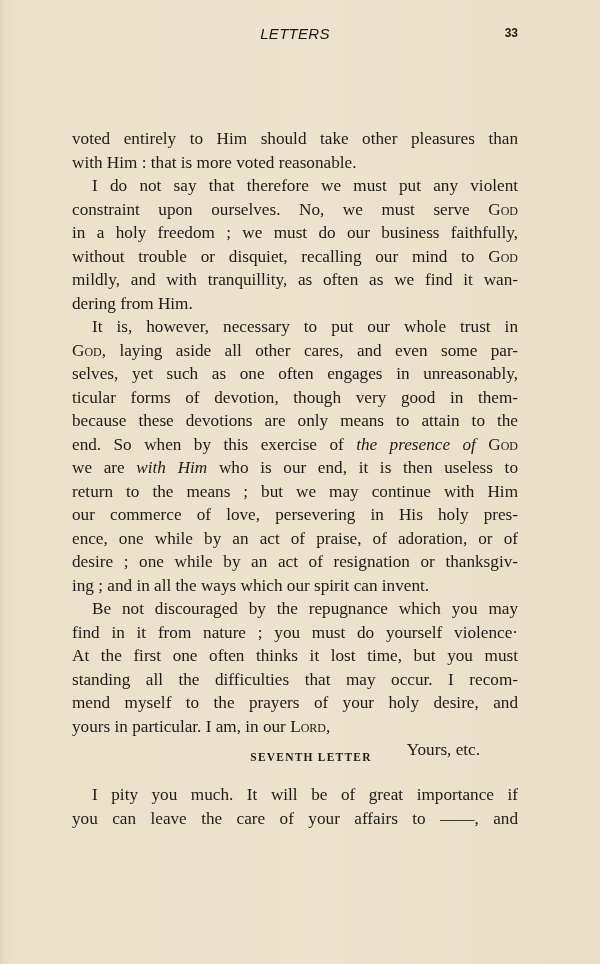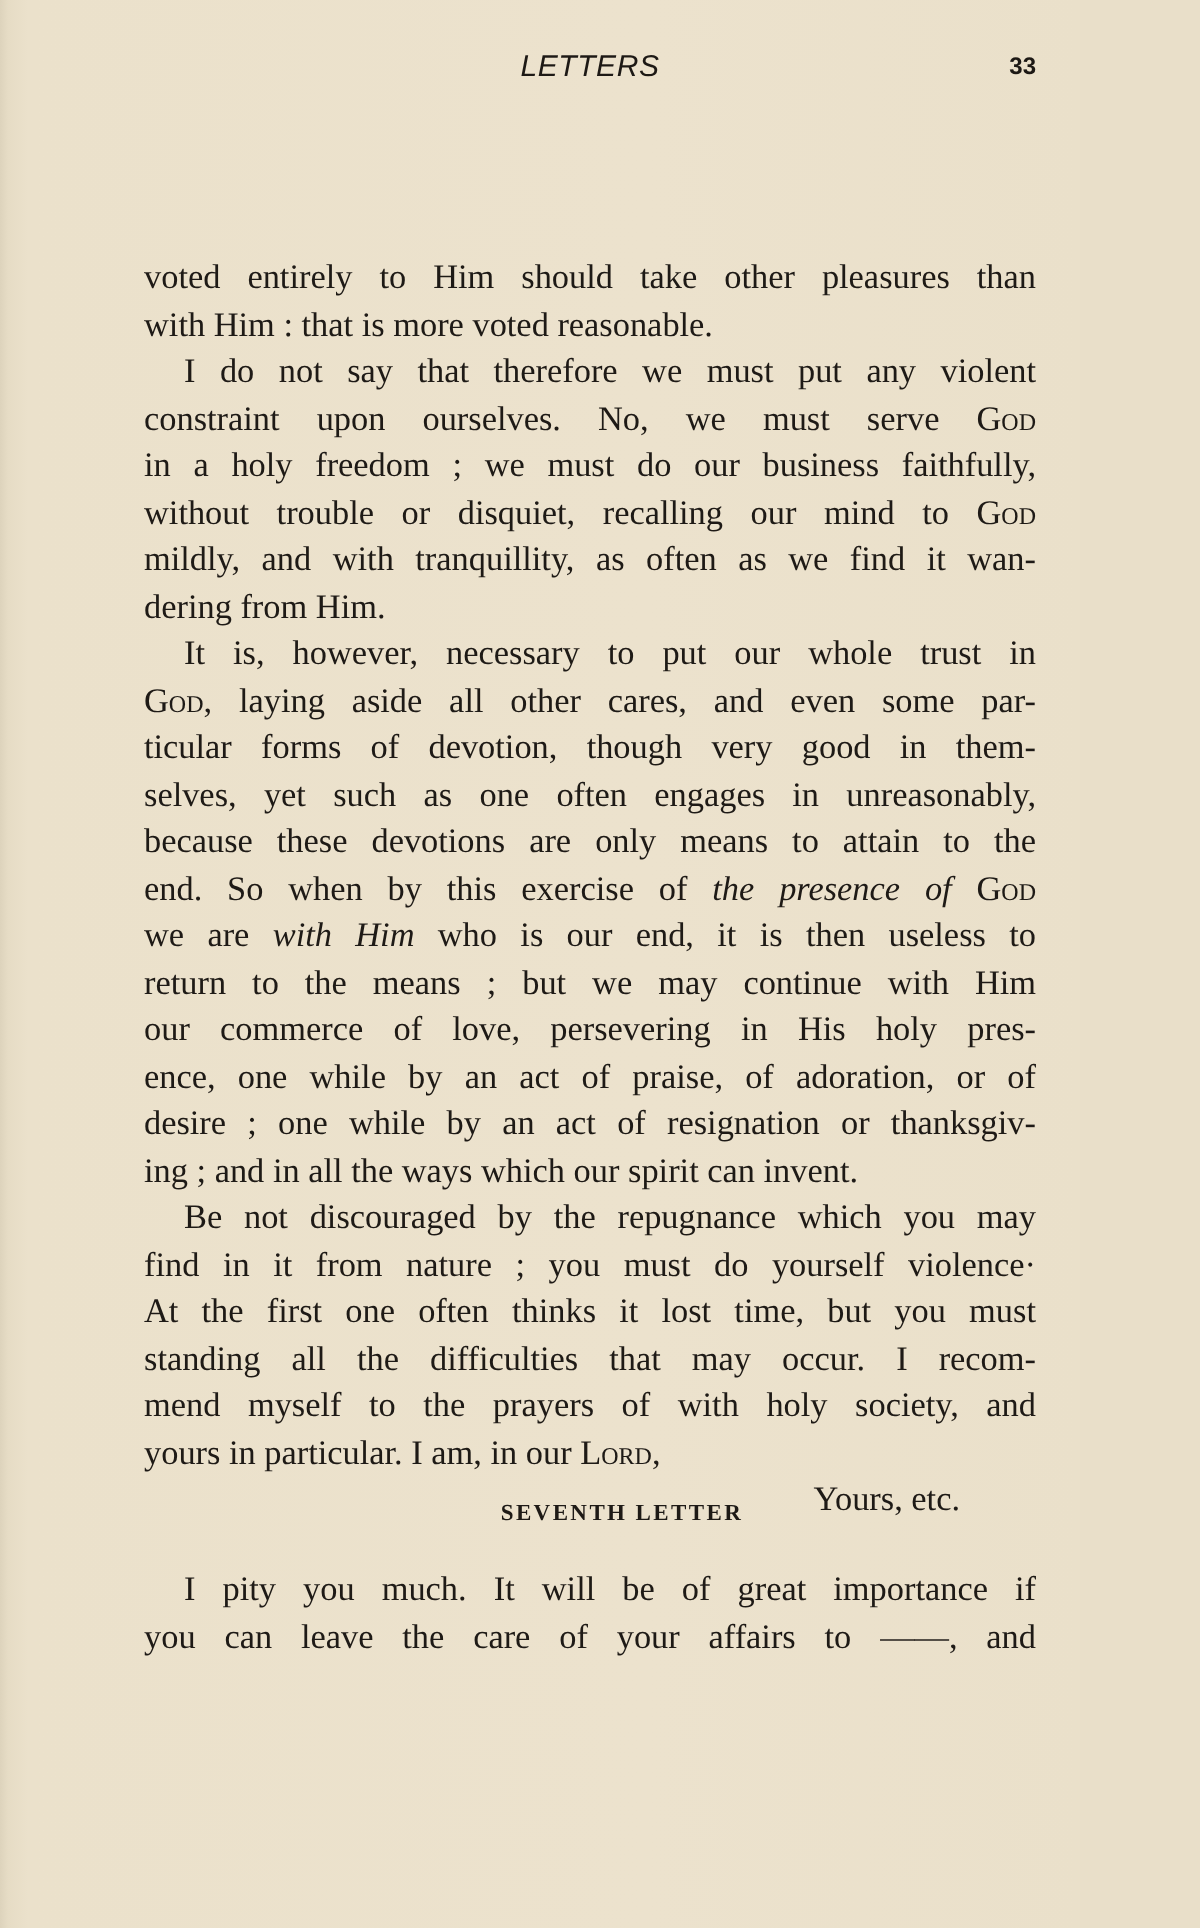--- a/index.html
+++ b/index.html
@@ -74,37 +74,37 @@
         <span class="line indent">I do not say that therefore we must put any violent</span>
         <span class="line">constraint upon ourselves.  No, we must serve <span class="sc">God</span></span>
         <span class="line">in a holy freedom ; we must do our business faithfully,</span>
         <span class="line">without trouble or disquiet, recalling our mind to <span class="sc">God</span></span>
         <span class="line">mildly, and with tranquillity, as often as we find it wan-</span>
         <span class="line last">dering from Him.</span>
       </div>
       <div>
         <span class="line indent">It is, however, necessary to put our whole trust in</span>
         <span class="line"><span class="sc">God</span>, laying aside all other cares, and even some par-</span>
+        <span class="line">selves, yet such as one often engages in unreasonably,</span>
         <span class="line">ticular forms of devotion, though very good in them-</span>
-        <span class="line">selves, yet such as one often engages in unreasonably,</span>
         <span class="line">because these devotions are only means to attain to the</span>
         <span class="line">end.  So when by this exercise of <em>the presence of</em> <span class="sc">God</span></span>
         <span class="line">we are <em>with Him</em> who is our end, it is then useless to</span>
         <span class="line">return to the means ; but we may continue with Him</span>
         <span class="line">our commerce of love, persevering in His holy pres-</span>
         <span class="line">ence, one while by an act of praise, of adoration, or of</span>
         <span class="line">desire ; one while by an act of resignation or thanksgiv-</span>
         <span class="line last">ing ; and in all the ways which our spirit can invent.</span>
       </div>
       <div>
         <span class="line indent">Be not discouraged by the repugnance which you may</span>
         <span class="line">find in it from nature ; you must do yourself violence·</span>
         <span class="line">At the first one often thinks it lost time, but you must</span>
         <span class="line">standing all the difficulties that may occur.  I recom-</span>
-        <span class="line">mend myself to the prayers of with holy society, and</span>
+        <span class="line">mend myself to the prayers of your holy desire, and</span>
         <span class="line last">yours in particular.  I am, in our <span class="sc">Lord</span>,</span>
         <span class="line signoff">Yours, etc.</span>
       </div>
     </div>
 
   <div class="section-title">SEVENTH LETTER</div>
   <div class="section-body" id="section-text">
       <div>
         <span class="line indent">I pity you much.  It will be of great importance if</span>
         <span class="line">you can leave the care of your affairs to ——, and</span>

